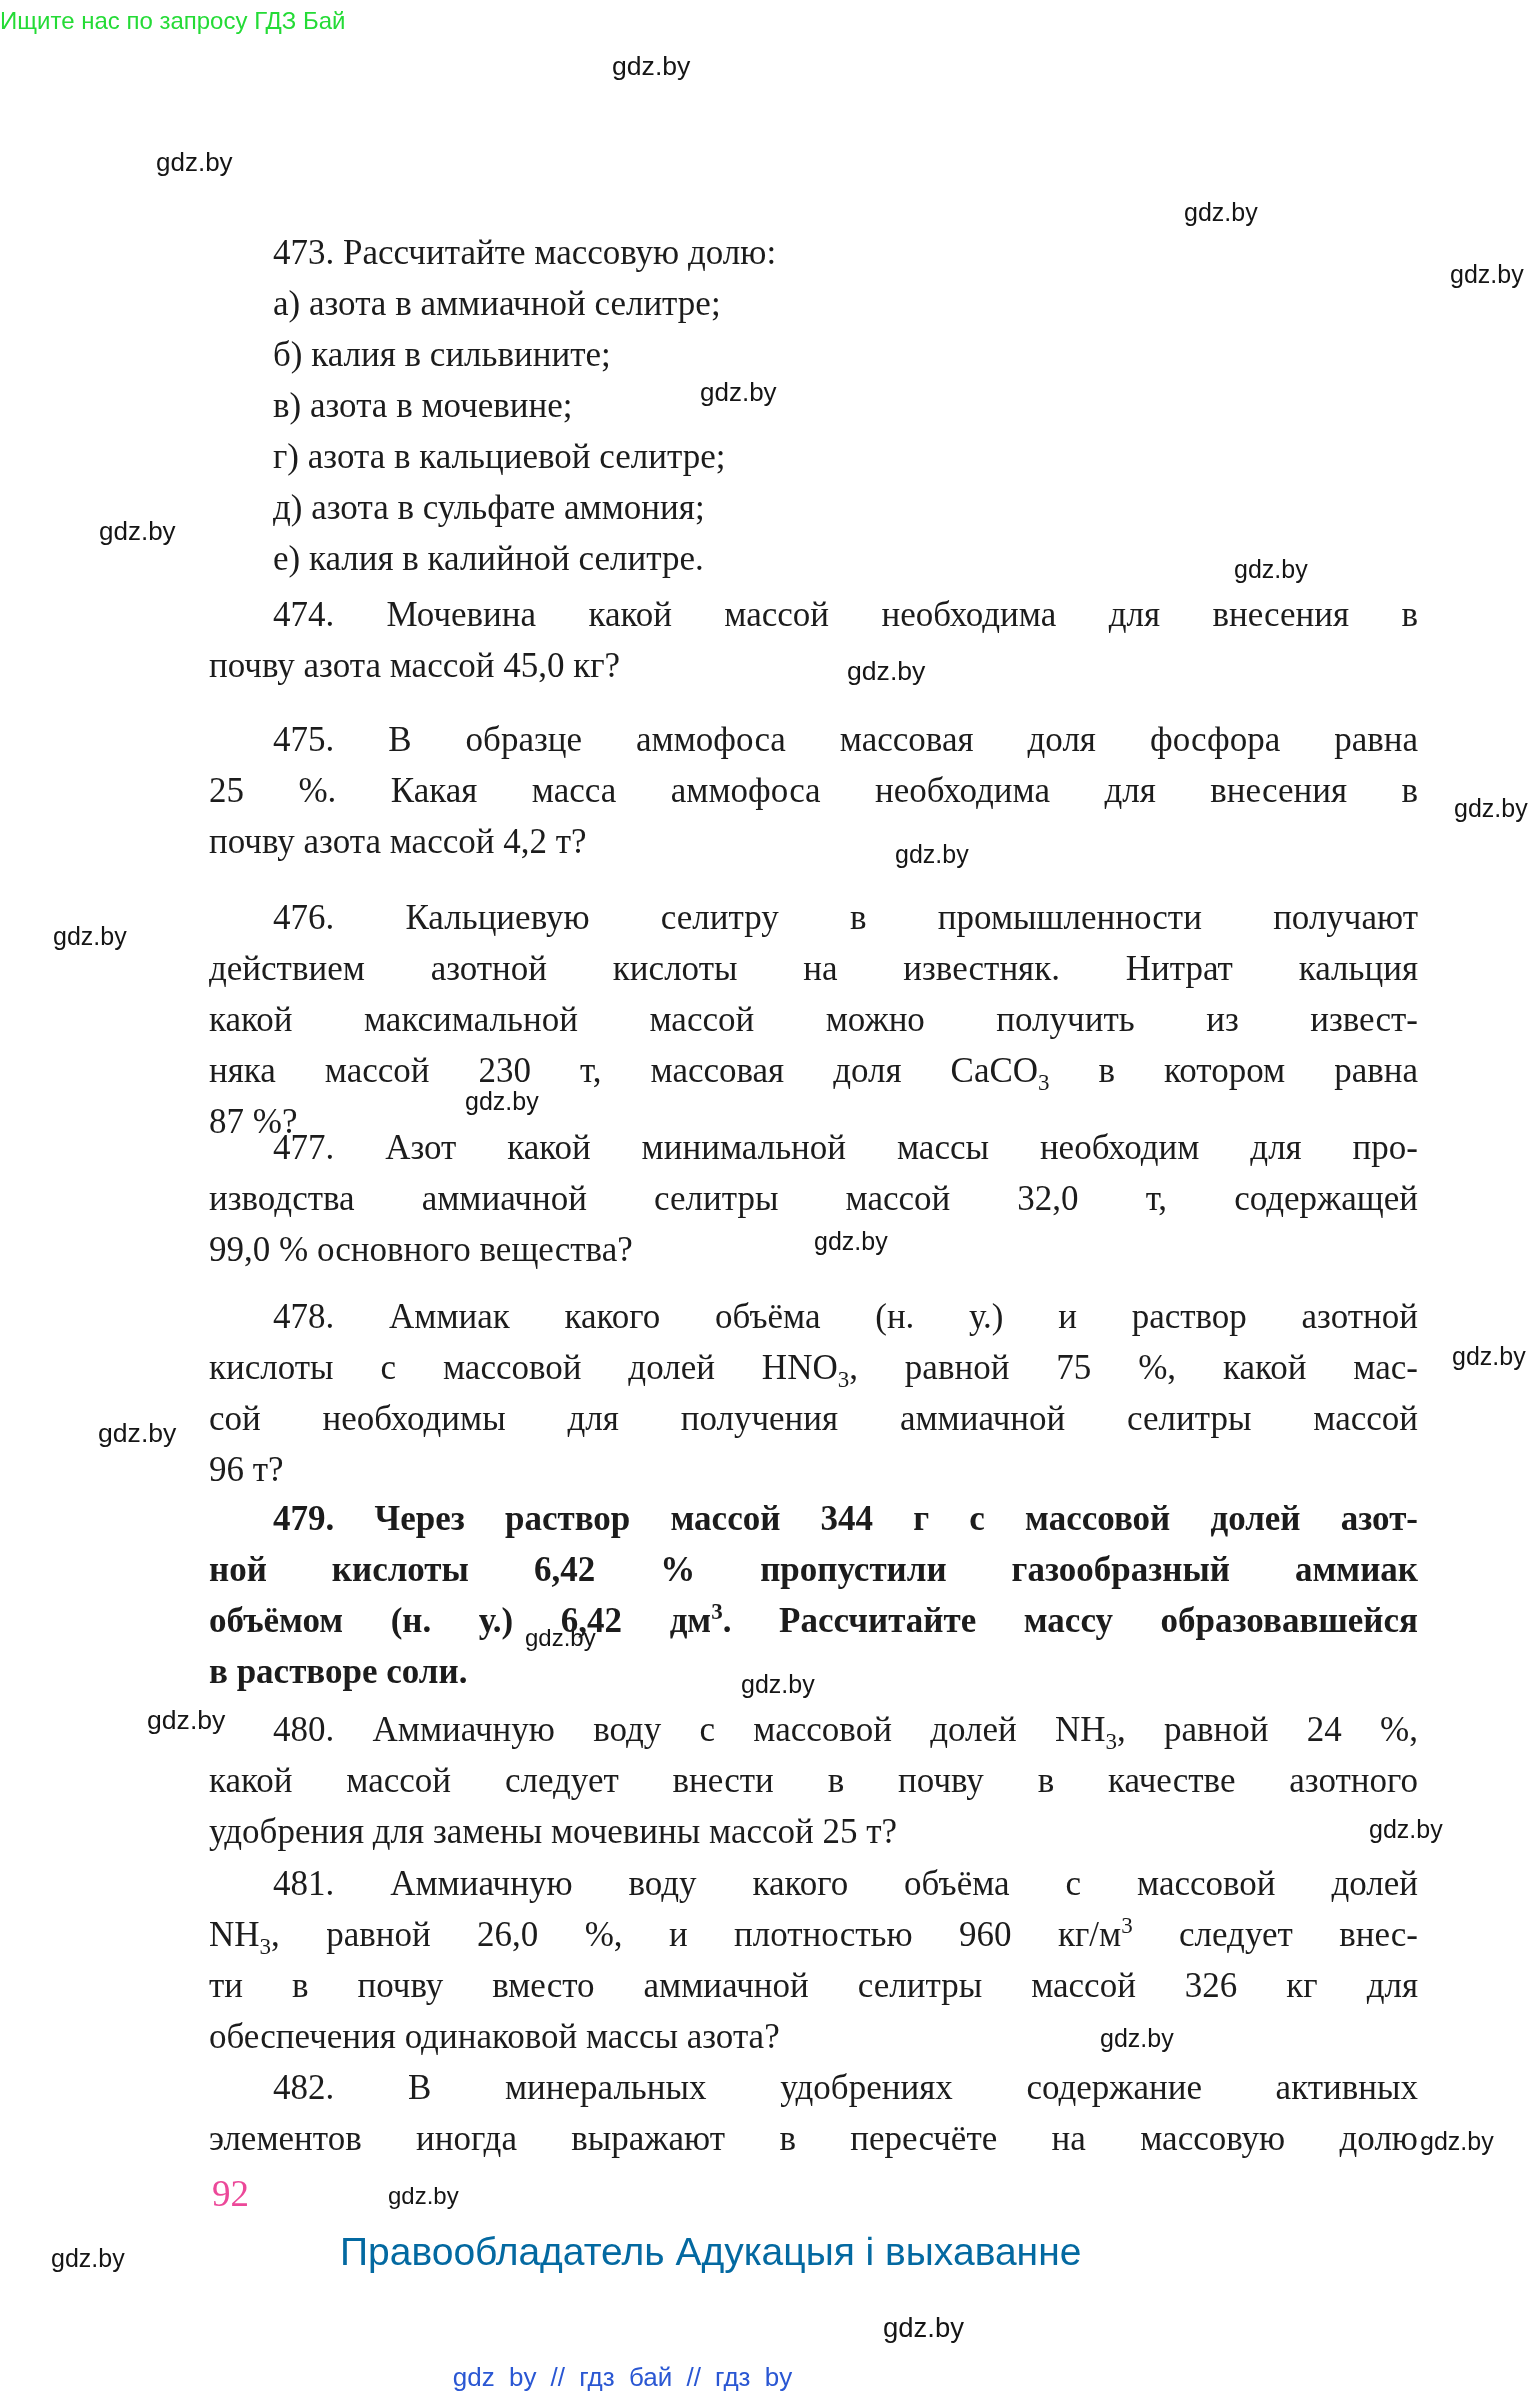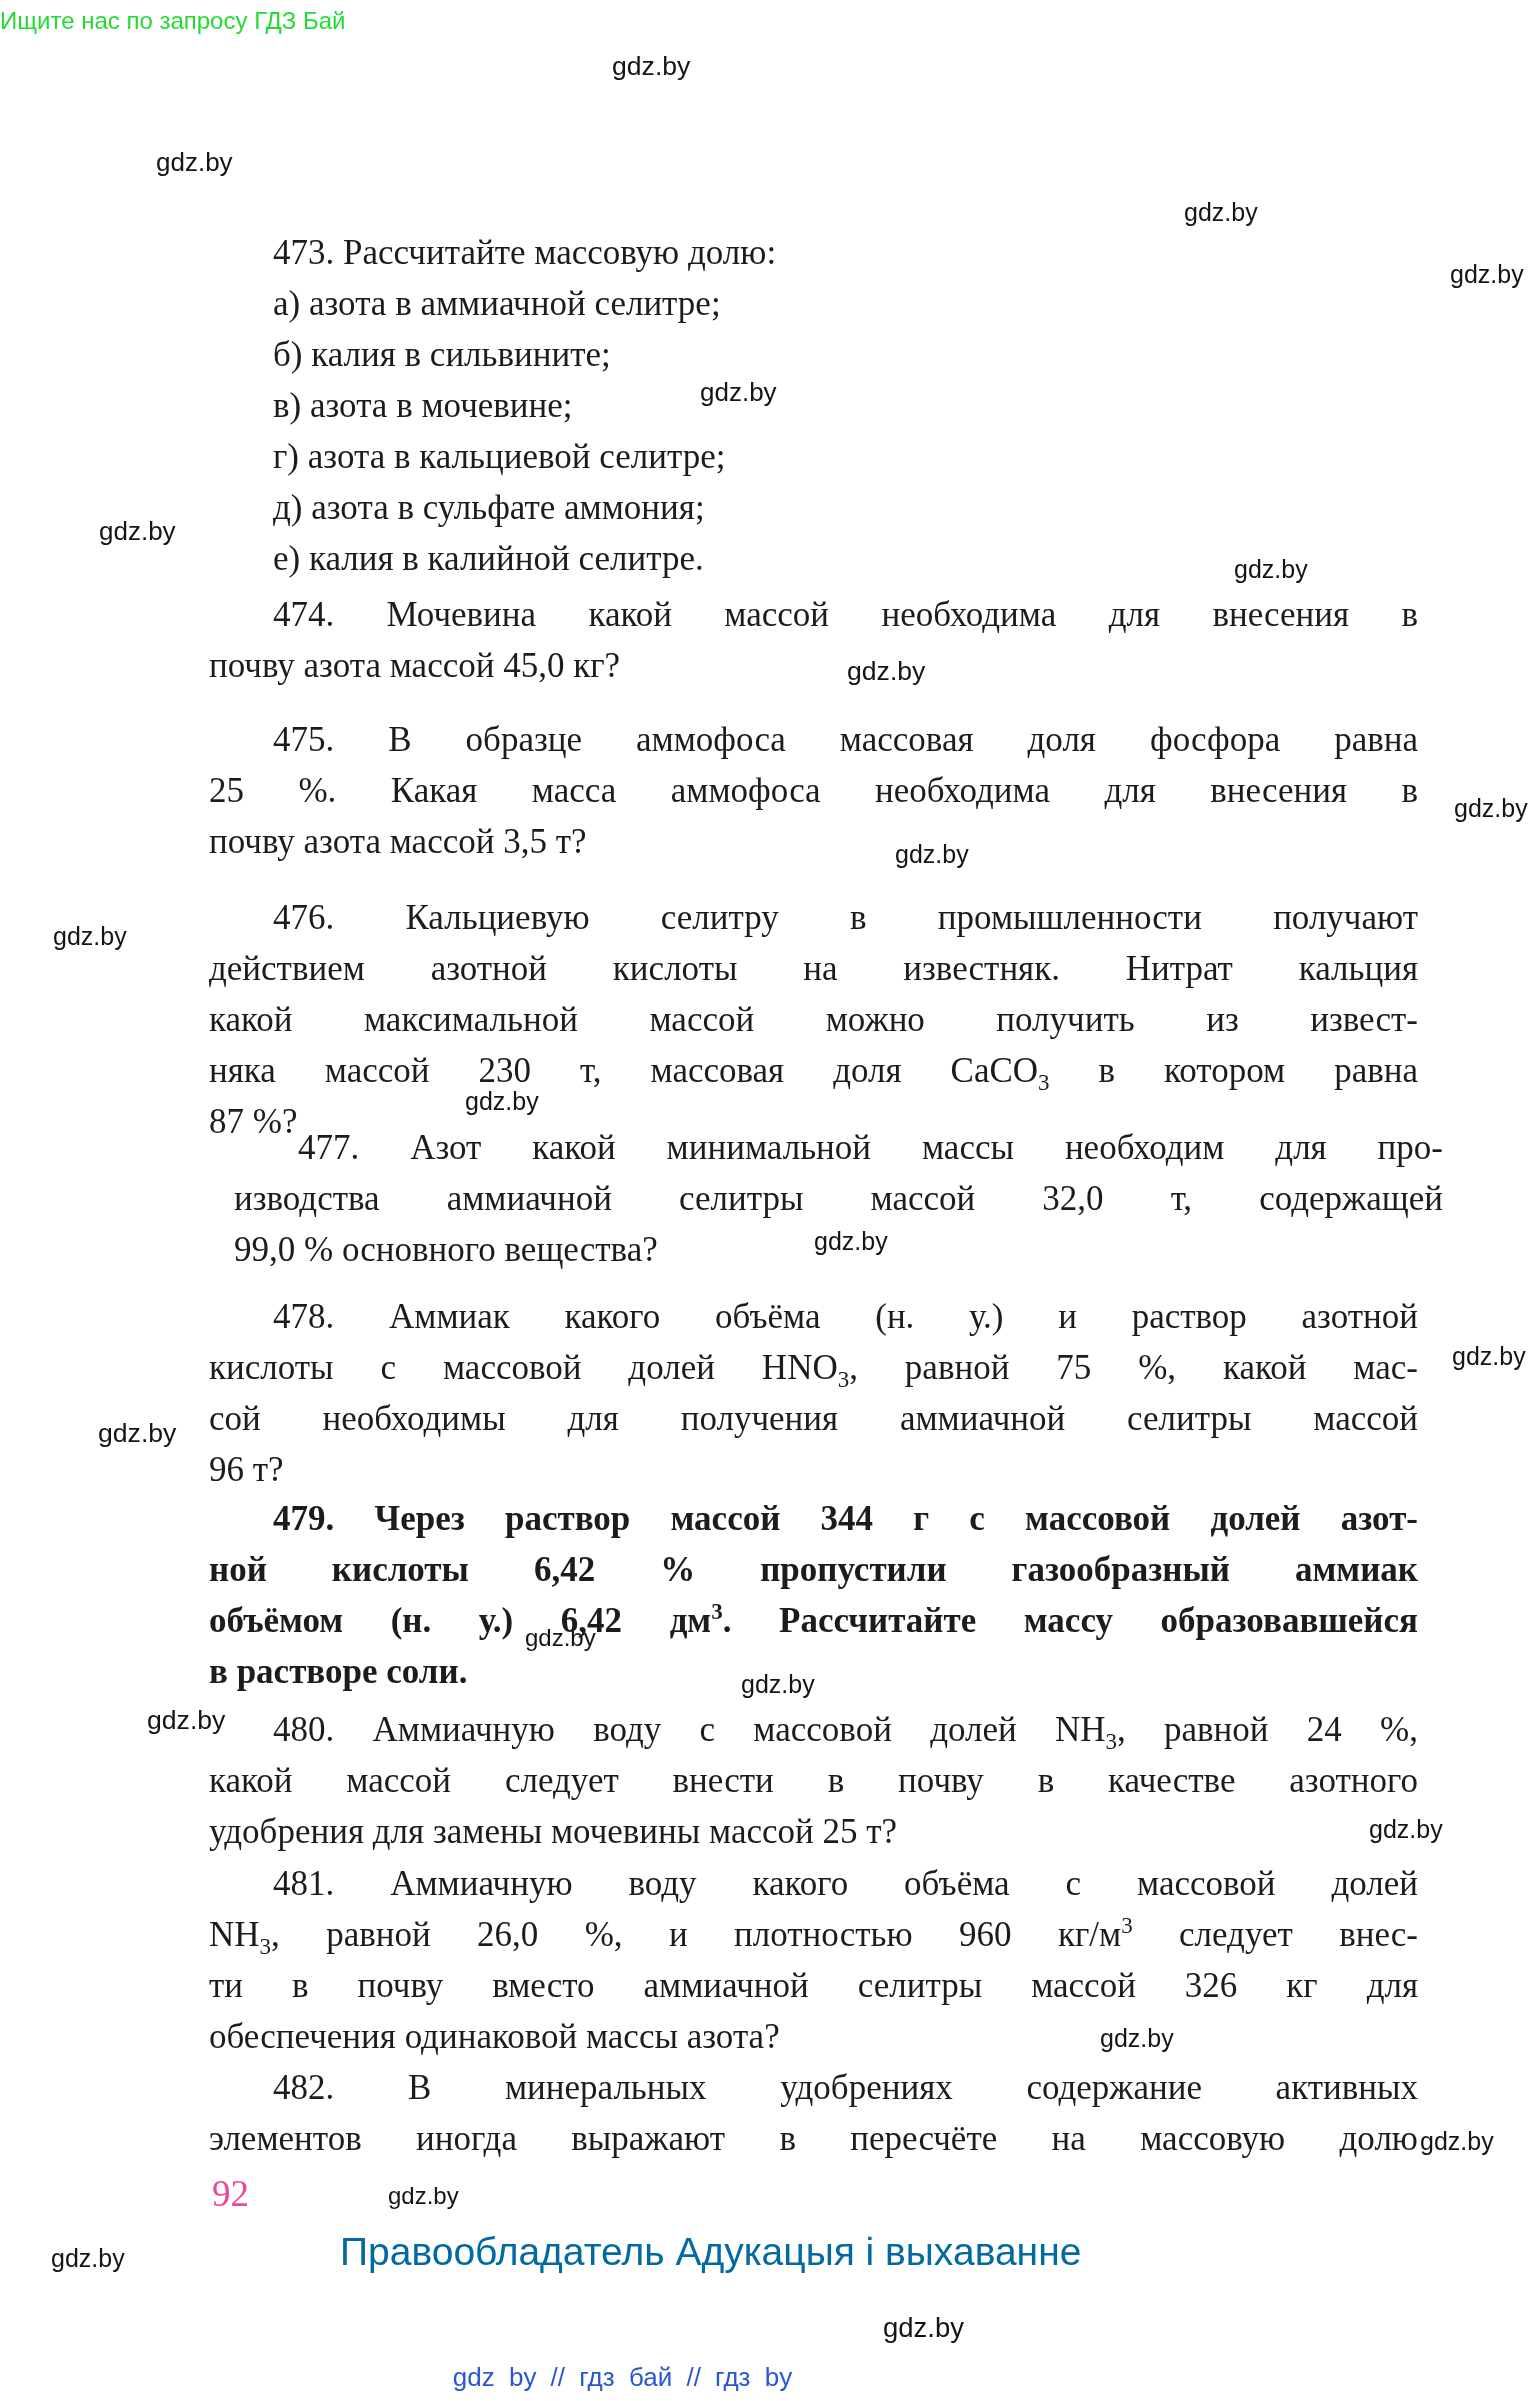--- a/index.html
+++ b/index.html
@@ -108,30 +108,30 @@
         <div class="line ind">д) азота в сульфате аммония;</div>
         <div class="line ind">е) калия в калийной селитре.</div>
       </div>
       <div class="para" style="top: 589px;">
         <div class="line just ind">474. Мочевина какой массой необходима для внесения в</div>
         <div class="line">почву азота массой 45,0 кг?</div>
       </div>
       <div class="para" style="top: 714px;">
         <div class="line just ind">475. В образце аммофоса массовая доля фосфора равна</div>
         <div class="line just">25 %. Какая масса аммофоса необходима для внесения в</div>
-        <div class="line">почву азота массой 3,5 т?</div>
+        <div class="line">почву азота массой 4,2 т?</div>
       </div>
       <div class="para" style="top: 892px;">
         <div class="line just ind">476. Кальциевую селитру в промышленности получают</div>
         <div class="line just">действием азотной кислоты на известняк. Нитрат кальция</div>
         <div class="line just">какой максимальной массой можно получить из извест-</div>
         <div class="line just">няка массой 230 т, массовая доля CaCO<sub>3</sub> в котором равна</div>
         <div class="line">87 %?</div>
       </div>
-      <div class="para" style="top: 1122px; margin-left: 25px;">
+      <div class="para" style="top: 1122px;">
         <div class="line just ind">477. Азот какой минимальной массы необходим для про-</div>
         <div class="line just">изводства аммиачной селитры массой 32,0 т, содержащей</div>
         <div class="line">99,0 % основного вещества?</div>
       </div>
       <div class="para" style="top: 1291px;">
         <div class="line just ind">478. Аммиак какого объёма (н. у.) и раствор азотной</div>
         <div class="line just">кислоты с массовой долей HNO<sub>3</sub>, равной 75 %, какой мас-</div>
         <div class="line just">сой необходимы для получения аммиачной селитры массой</div>
         <div class="line">96 т?</div>
       </div>

